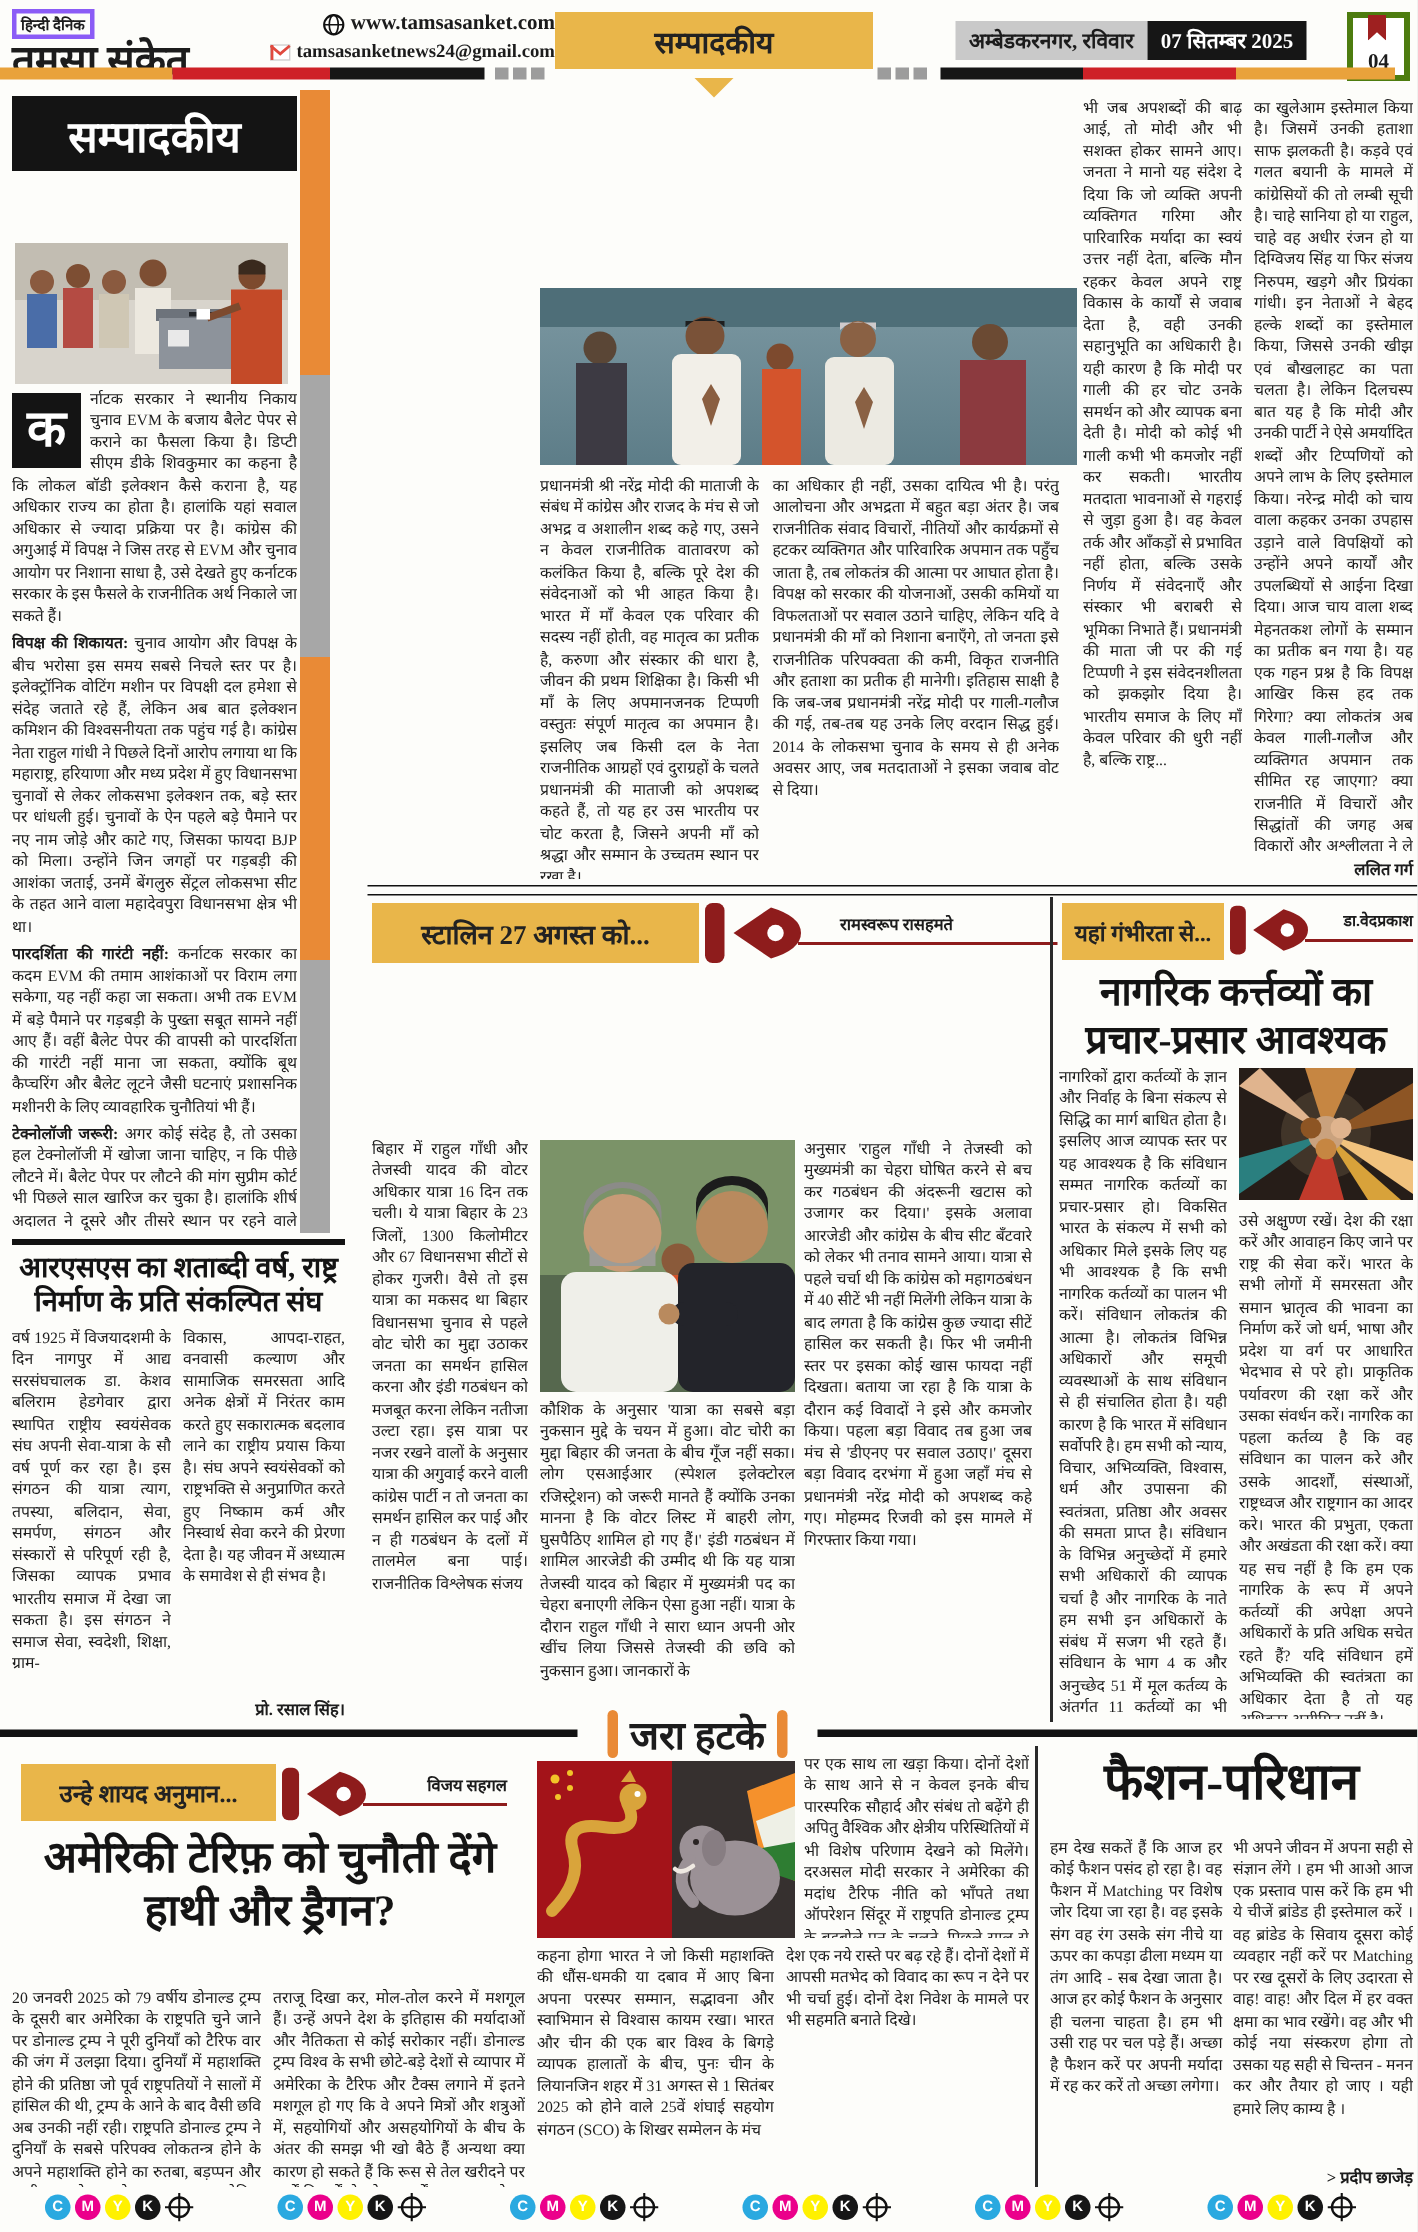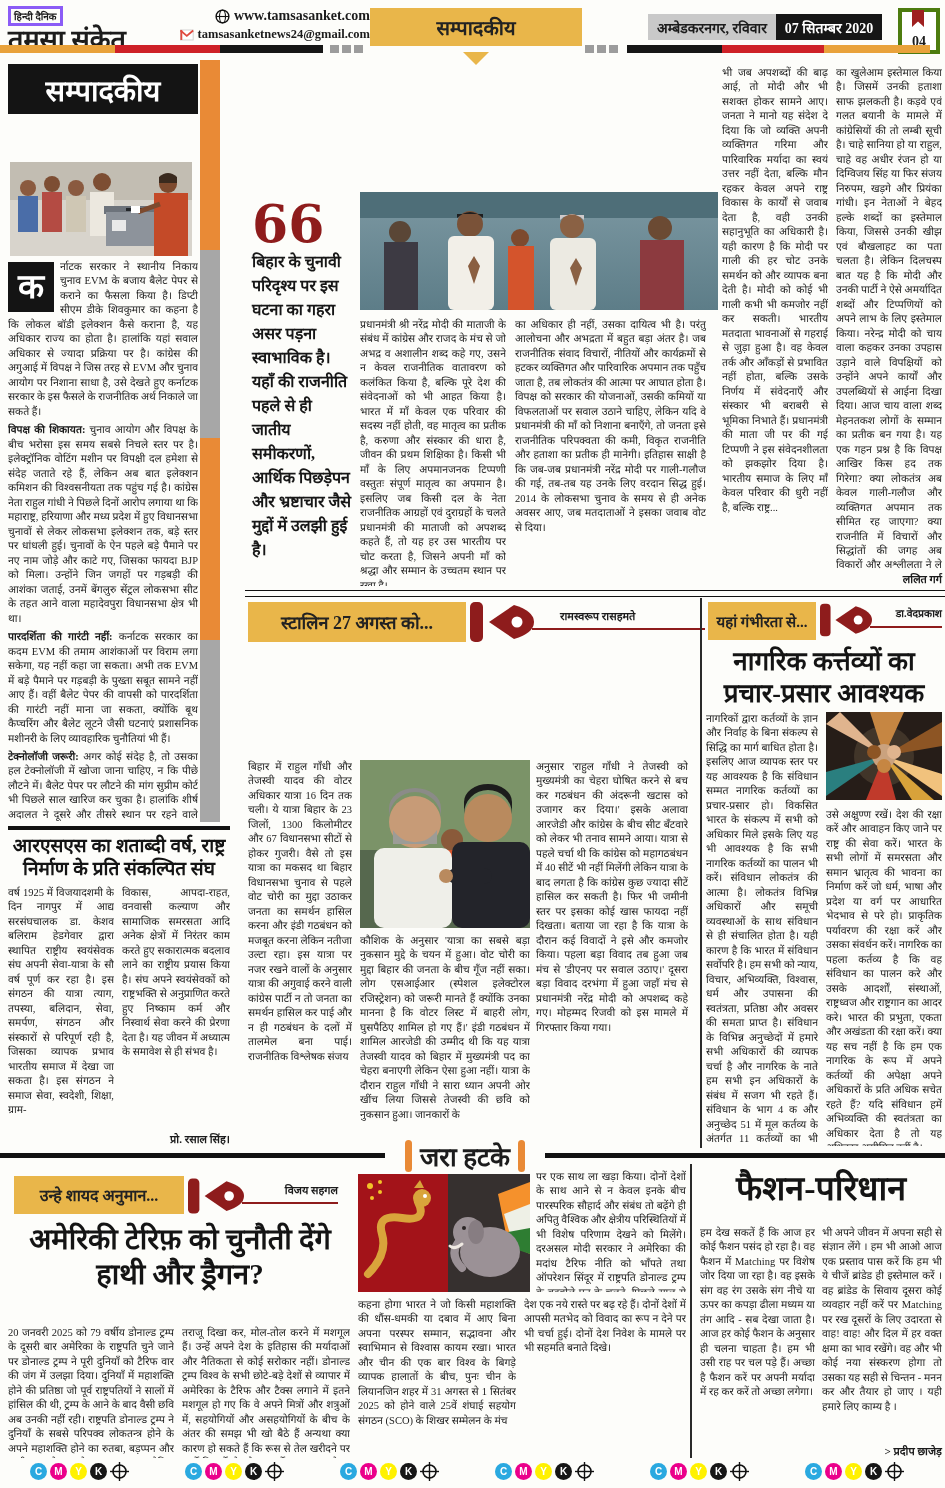--- a/index.html
+++ b/index.html
@@ -56,22 +56,22 @@
         <rect x="0.5" y="0.5" width="2" height="11" fill="#e04a3f"></rect>
       </svg>
       <span style="font-size:12.5px;font-weight:bold;">tamsasanketnews24@gmail.com</span>
     </div>
   </div>
 
   <div class="abs gold-tab" style="left:370px;top:8px;width:212px;height:38px;font-size:20px;">सम्पादकीय</div>
   <div class="tab-pointer" style="left:463px;top:52px;"></div>
 
   <div class="abs" style="left:637px;top:14px;display:flex;height:26px;">
-    <div style="background:#c9c9c9;display:flex;align-items:center;padding:0 9px;font-size:14px;font-weight:bold;margin-left:11px;">अम्बेडकरनगर, रविवार</div>
-    <div style="background:#161616;color:#fff;display:flex;align-items:center;padding:0 9px;font-size:14px;font-weight:bold;">07 सितम्बर 2020</div>
+    <div style="background:#c9c9c9;display:flex;align-items:center;padding:0 9px;font-size:14px;font-weight:bold;">अम्बेडकरनगर, रविवार</div>
+    <div style="background:#161616;color:#fff;display:flex;align-items:center;padding:0 9px;font-size:14px;font-weight:bold;">07 सितम्बर 2025</div>
   </div>
 
   <div class="abs" style="left:898px;top:8px;width:34px;height:38px;border:4px solid #4d7c0f;background:#fff;">
     <div style="position:absolute;left:10px;top:-2px;width:12px;height:17px;background:#9E2020;clip-path:polygon(0 0,100% 0,100% 100%,50% 68%,0 100%);"></div>
     <div style="position:absolute;bottom:0;width:100%;text-align:center;font-size:14px;font-weight:bold;">04</div>
   </div>
 
   <div class="seg" style="left:0;top:45px;width:115px;height:8px;background:#E9A23B"></div>
   <div class="seg" style="left:115px;top:45px;width:105px;height:8px;background:#CE2127"></div>
   <div class="seg" style="left:220px;top:45px;width:103px;height:8px;background:#161616"></div>
@@ -126,24 +126,20 @@
 
   <div class="abs rule-h" style="left:8px;top:826px;width:222px;height:4px;"></div>
   <div class="abs hl" style="left:8px;top:834px;width:222px;font-size:19px;">आरएसएस का शताब्दी वर्ष, राष्ट्र निर्माण के प्रति संकल्पित संघ</div>
   <div class="abs body-txt" style="left:8px;top:886px;width:106px;height:260px;">वर्ष 1925 में विजयादशमी के दिन नागपुर में आद्य सरसंघचालक डा. केशव बलिराम हेडगेवार द्वारा स्थापित राष्ट्रीय स्वयंसेवक संघ अपनी सेवा-यात्रा के सौ वर्ष पूर्ण कर रहा है। इस संगठन की यात्रा त्याग, तपस्या, बलिदान, सेवा, समर्पण, संगठन और संस्कारों से परिपूर्ण रही है, जिसका व्यापक प्रभाव भारतीय समाज में देखा जा सकता है। इस संगठन ने समाज सेवा, स्वदेशी, शिक्षा, ग्राम-</div>
   <div class="abs" style="left:122px;top:886px;width:108px;height:260px;display:flex;flex-direction:column;">
     <div class="body-txt" style="flex:1;">विकास, आपदा-राहत, वनवासी कल्याण और सामाजिक समरसता आदि अनेक क्षेत्रों में निरंतर काम करते हुए सकारात्मक बदलाव लाने का राष्ट्रीय प्रयास किया है। संघ अपने स्वयंसेवकों को राष्ट्रभक्ति से अनुप्राणित करते हुए निष्काम कर्म और निस्वार्थ सेवा करने की प्रेरणा देता है। यह जीवन में अध्यात्म के समावेश से ही संभव है।</div>
     <div class="author-end">प्रो. रसाल सिंह।</div>
   </div>
 
 
-  <div class="abs" style="left:252px;top:198px;width:100px;">
-    <div class="quote-glyph">66</div>
-    <div class="quote-txt">बिहार के चुनावी परिदृश्य पर इस घटना का गहरा असर पड़ना स्वाभाविक है। यहाँ की राजनीति पहले से ही जातीय समीकरणों, आर्थिक पिछड़ेपन और भ्रष्टाचार जैसे मुद्दों में उलझी हुई है।</div>
-  </div>
 
   <svg class="abs photo" style="left:360px;top:192px;" width="358" height="118" viewBox="0 0 358 118">
     <defs>
         <linearGradient id="g1" x1="0" y1="0" x2="0" y2="1">
       <stop offset="0" stop-color="#7c98a2"></stop>
           <stop offset="1" stop-color="#5d7d88"></stop>
         </linearGradient>
       </defs>
     <rect width="358" height="118" fill="url(#g1)"></rect>
       <rect width="358" height="26" fill="#4e6e78"></rect>

